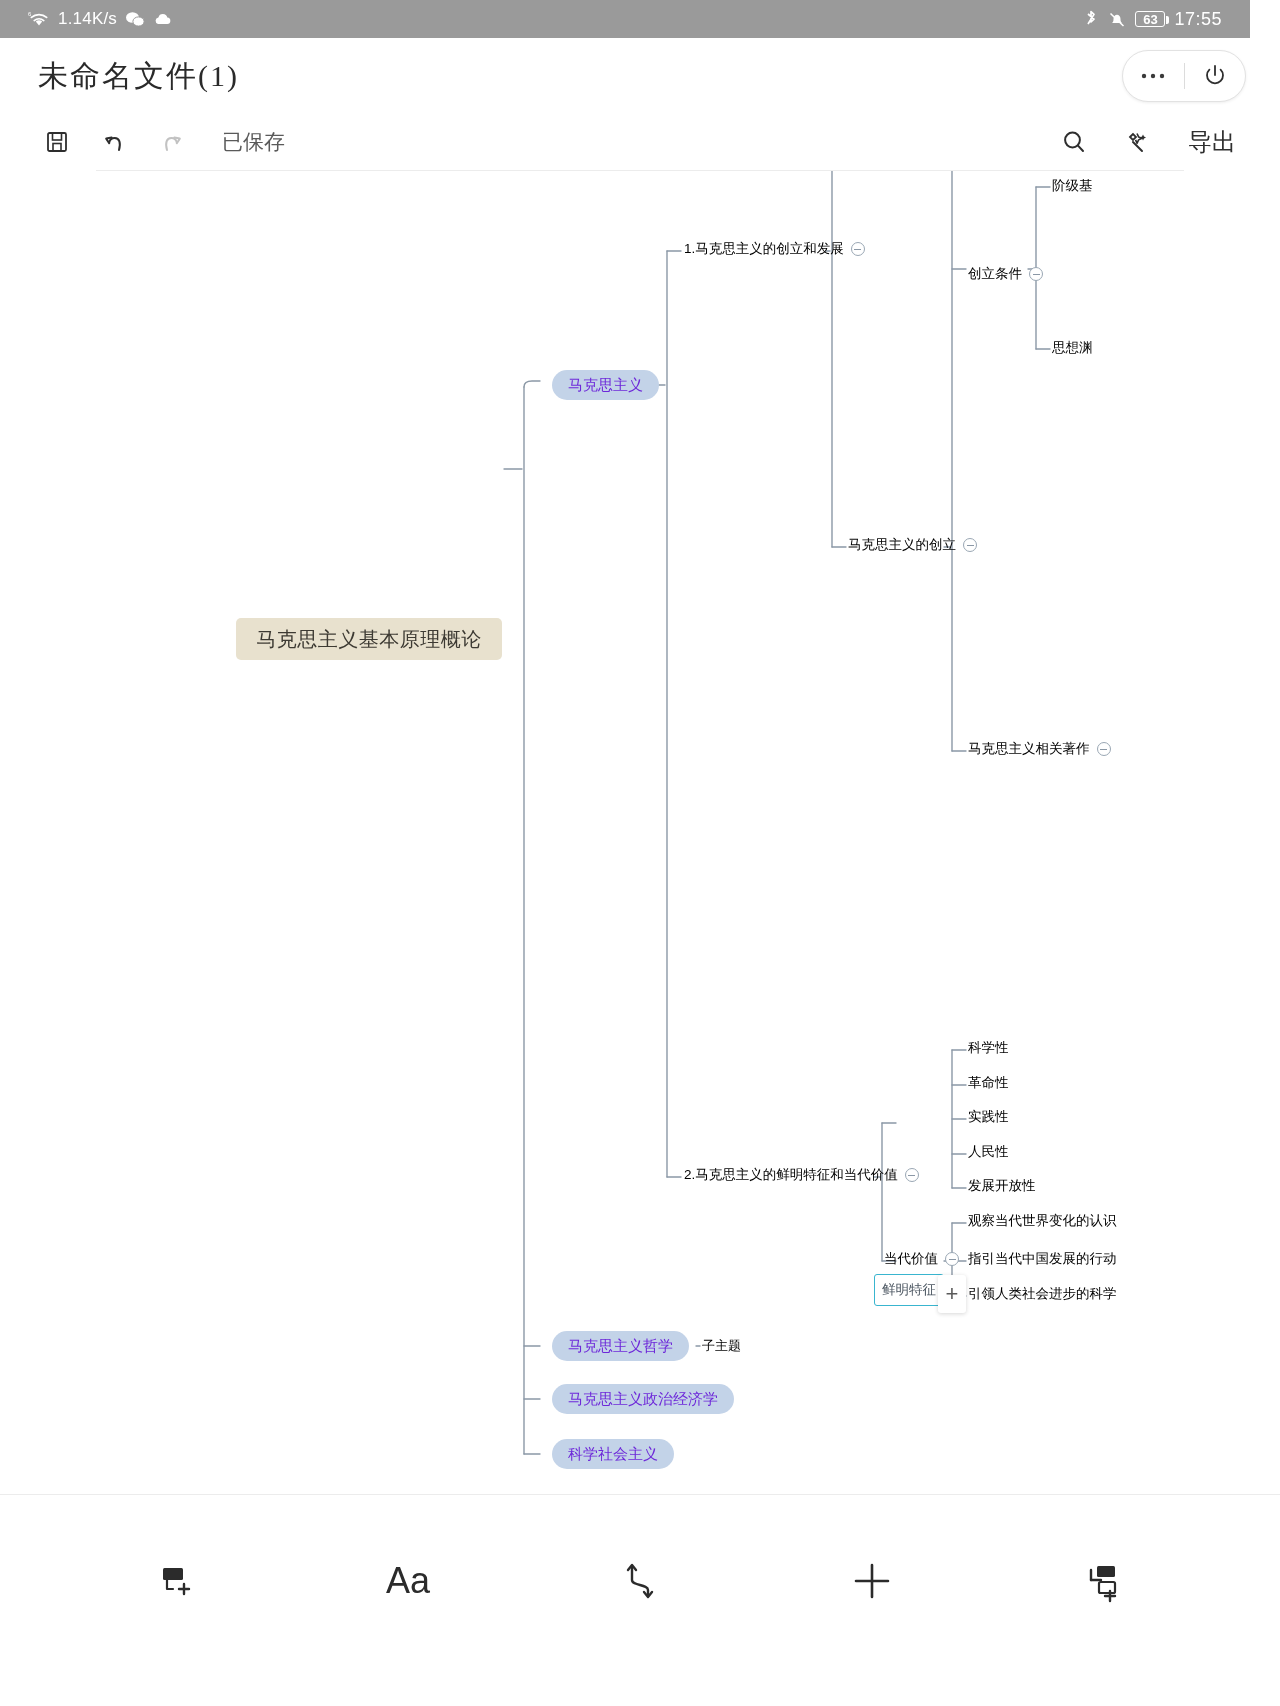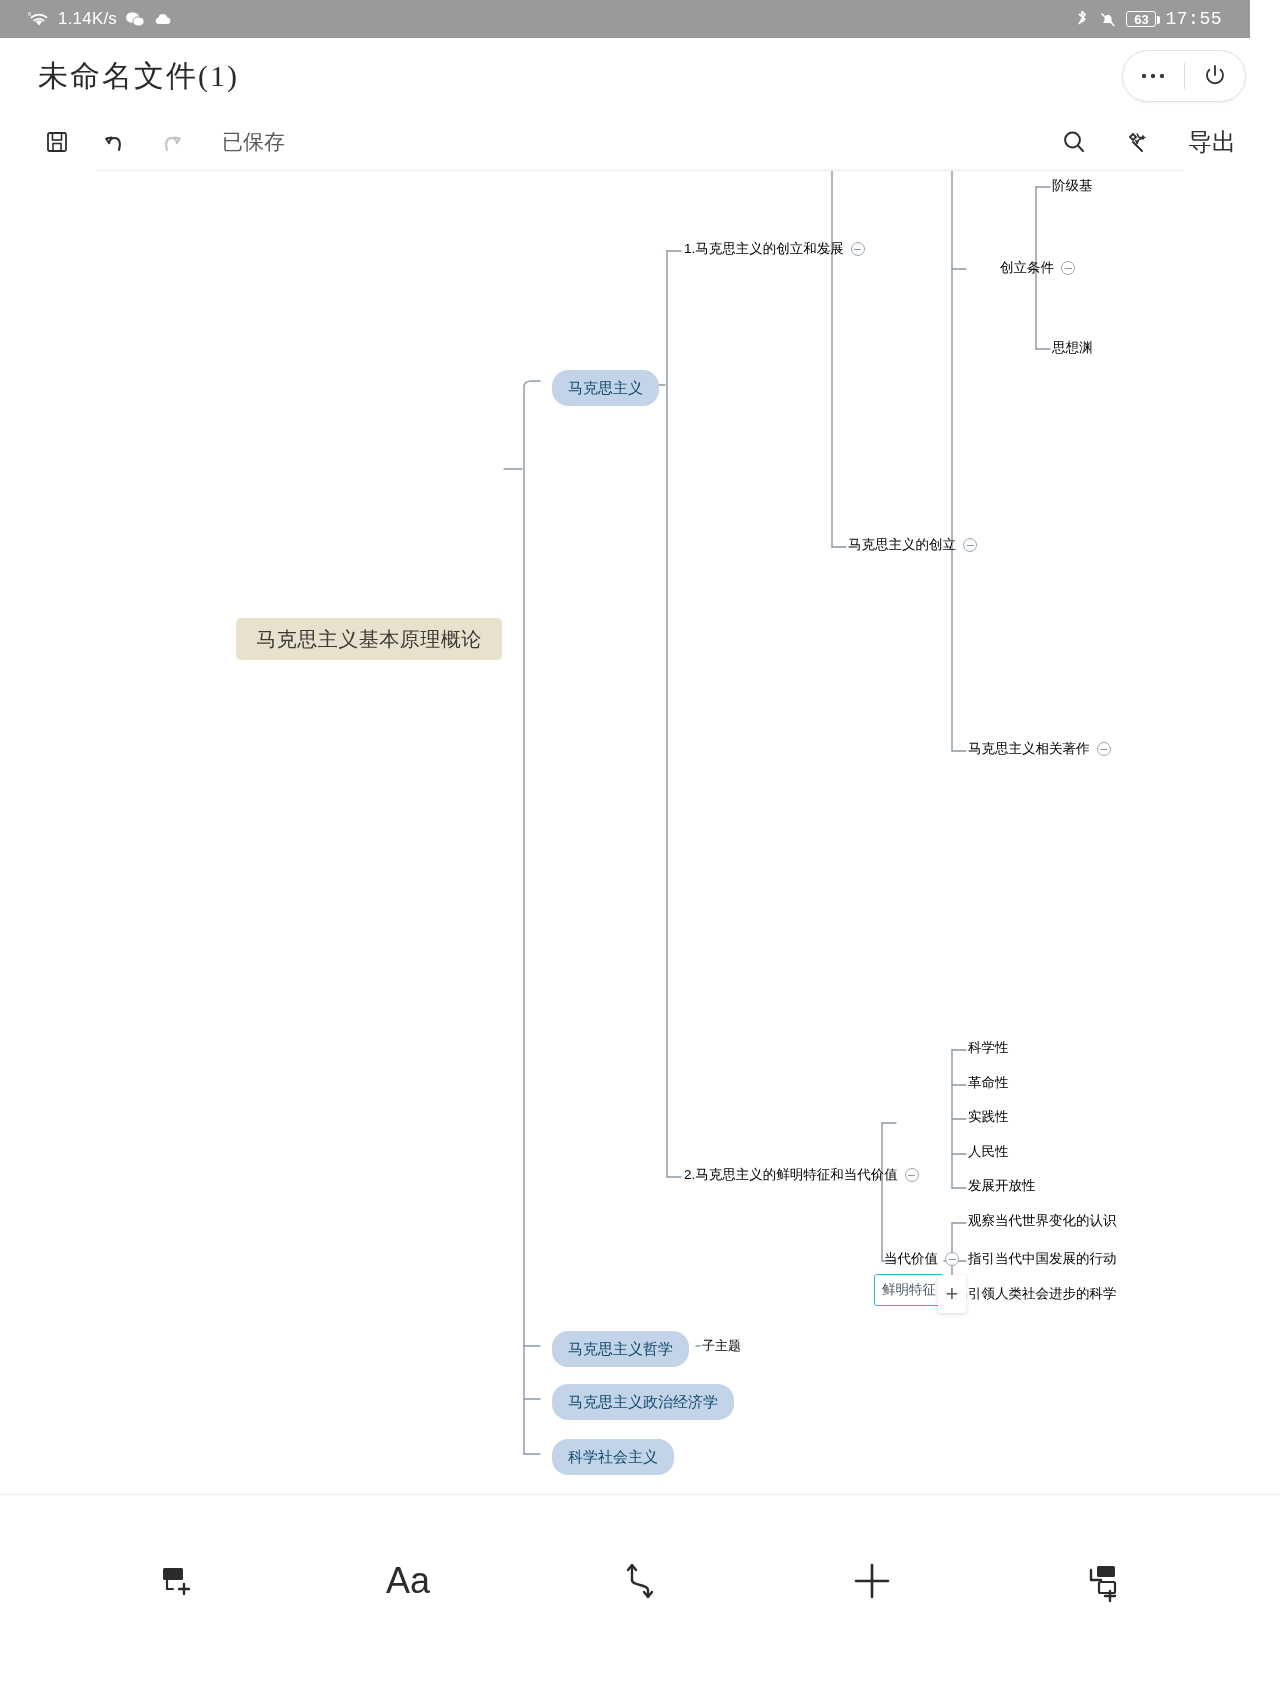--- a/index.html
+++ b/index.html
@@ -14,21 +14,21 @@
   
   .statusbar{
     position:absolute; left:0; top:0; width:1250px; height:38px;
     background:#9a9a9a; color:#ffffff;
     display:flex; align-items:center; justify-content:space-between;
     padding:0 28px;
   }
   .sb-left{ display:flex; align-items:center; gap:8px; }
   .sb-right{ display:flex; align-items:center; gap:9px; }
   .sb-text{ font-size:17px; letter-spacing:.2px; }
-  .sb-time{ font-size:18px; letter-spacing:.5px;font-family:Liberation Mono, monospace; }
+  .sb-time{ font-size:18px; letter-spacing:.5px; }
   .ic{ display:inline-block; line-height:0; }
   .batt{
     width:30px;height:16px;border:1.6px solid #fff;border-radius:3px;
     display:flex;align-items:center;justify-content:center;position:relative;
   }
   .batt::after{
     content:""; position:absolute; right:-5px; top:4px;
     width:3px;height:8px;background:#fff;border-radius:0 2px 2px 0;
   }
   .batt span{ font-size:13px; color:#fff; font-weight:bold; line-height:1; }
@@ -77,23 +77,23 @@
 
   .node{ position:absolute; white-space:nowrap; }
 
   .root-node{
     left:236px; top:447px; width:266px; height:42px;
     background:#e8e1ce; border-radius:5px;
     display:flex;align-items:center;justify-content:center;
     font-size:20px; color:#3d3a33; letter-spacing:.5px;
   }
   .blue-node{
-    background:#c3d3e8; border-radius:16px; height:36px;
+    background:#c3d3e8; border-radius:16px; height:30px;
     display:flex;align-items:center;justify-content:center;
-    font-size:15px; color:#0c4a6e; padding:0 16px;
+    font-size:15px; color:#6d28d9; padding:0 16px;
   }
   .plain-node{
     font-size:13.5px; color:#000000; line-height:1;
     display:flex; align-items:center; gap:7px;justify-content:flex-end;
   }
   .plain-node.small{ font-size:13px; }
   .toggle{
     width:14px;height:14px;border:1px solid #9aa7b4;border-radius:50%;
     display:inline-flex;align-items:center;justify-content:center;
     background:#fff; flex:none;
@@ -308,21 +308,21 @@
       </span>
   </div>
 
   <div class="node plain-node" style="left:848px; top:367px;">
     <span>马克思主义的创立</span>
     <span class="toggle">
         <i></i>
       </span>
   </div>
 
-  <div class="node plain-node" style="left:968px; top:90px;margin-left:32px;">
+  <div class="node plain-node" style="left:968px; top:96px;">
     <span>创立条件</span>
     <span class="toggle">
         <i></i>
       </span>
   </div>
 
   <div class="node plain-node" style="left:1052px; top:8px;">
     <span>阶级基</span>
   </div>
   <div class="node plain-node" style="left:1052px; top:170px;">

